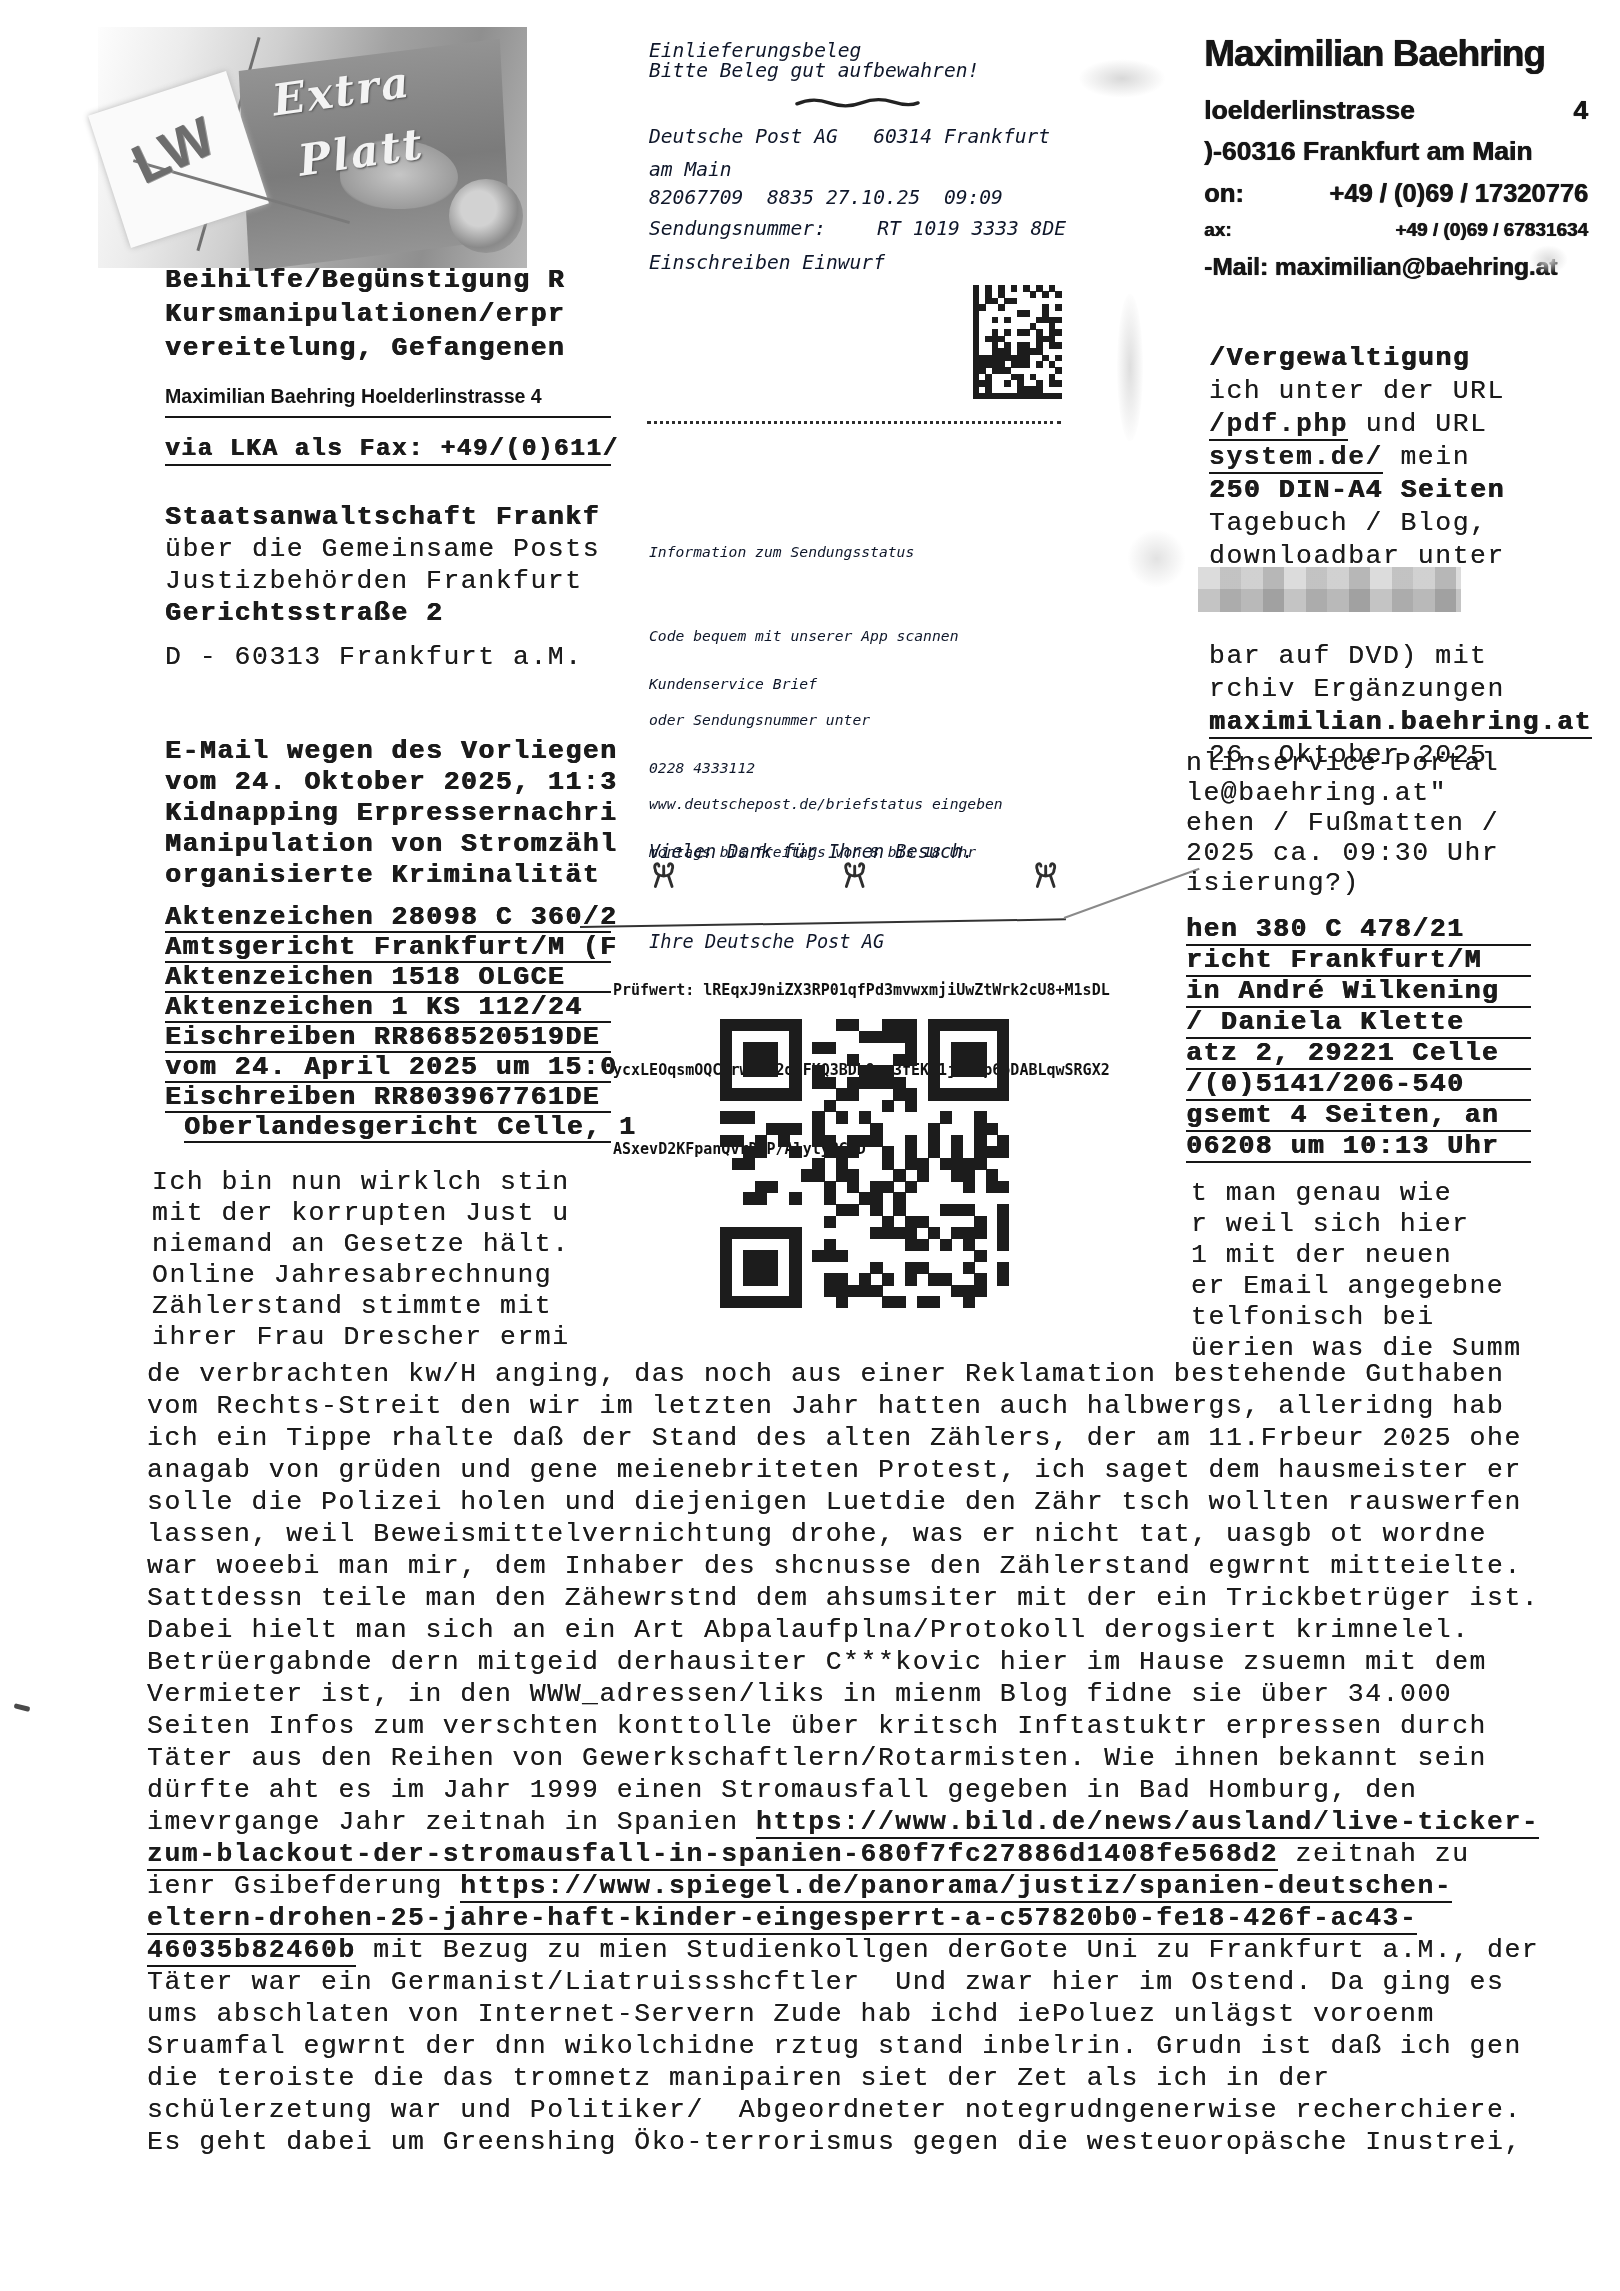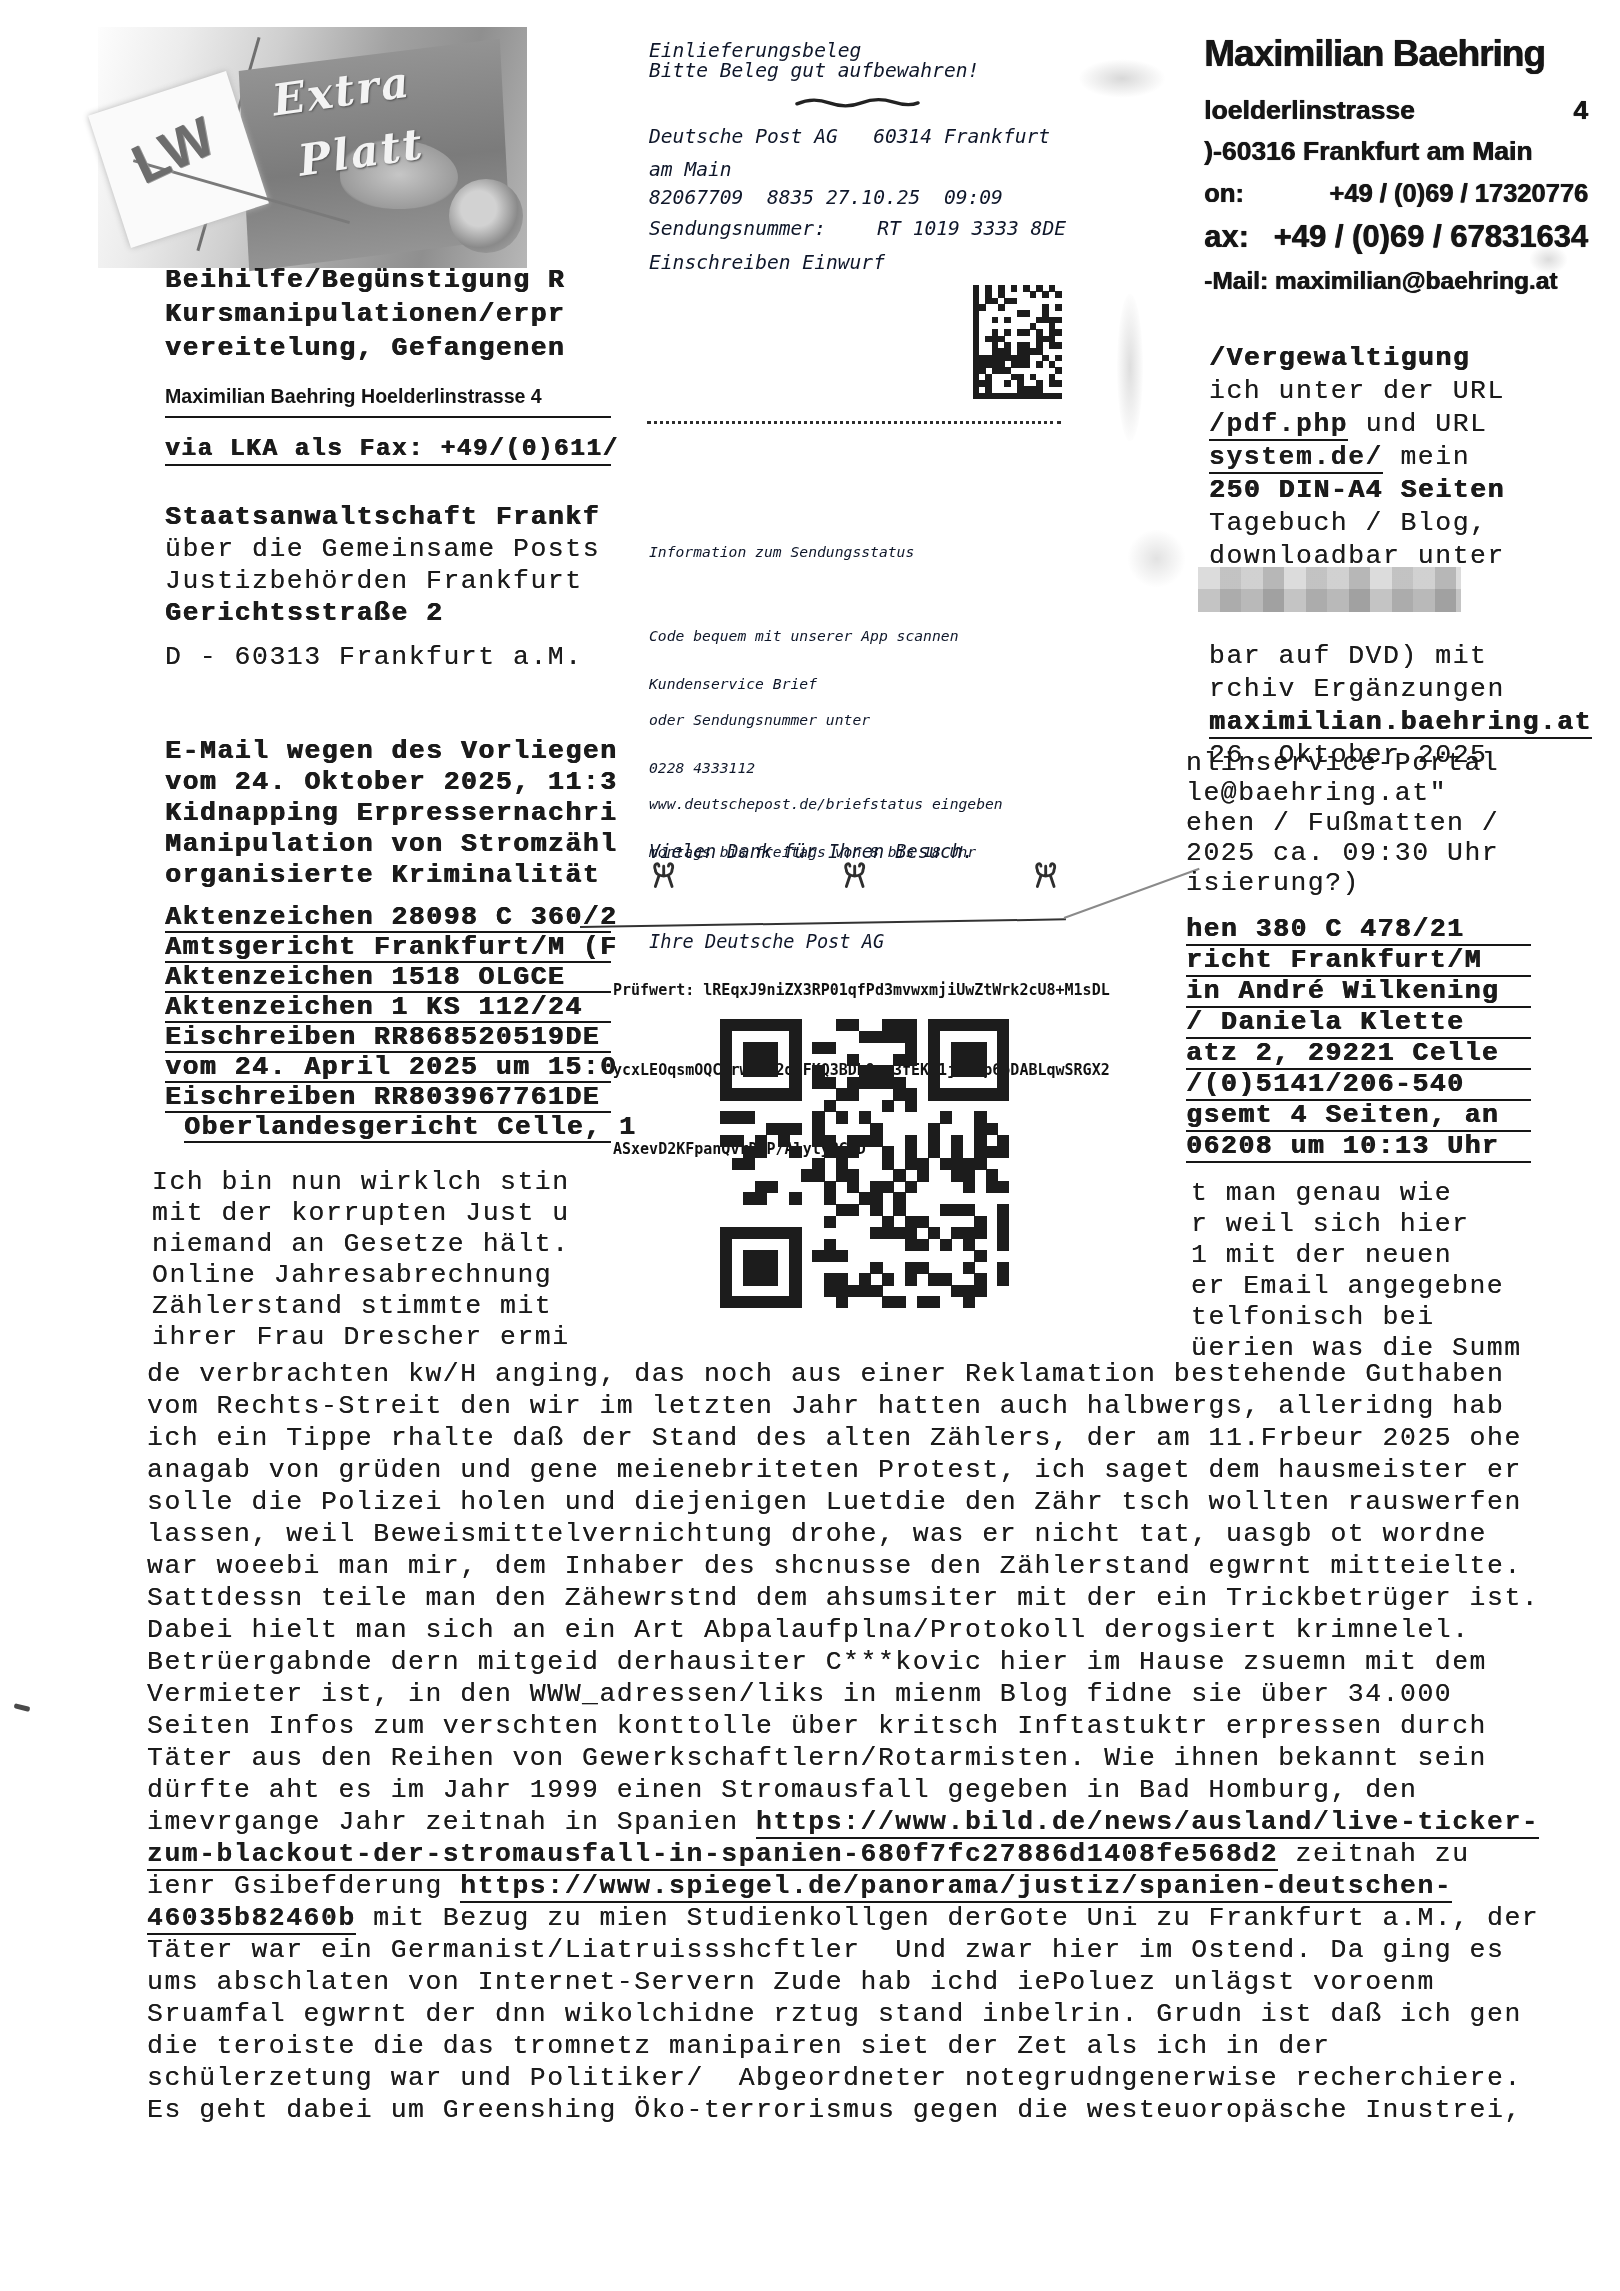--- a/index.html
+++ b/index.html
@@ -80,21 +80,21 @@
     <div style="font-size:37px;letter-spacing:-1px;">Maximilian Baehring</div>
     <div class="sender-row" style="font-size:26.5px;margin-top:19.6px;">
       <span>loelderlinstrasse</span>
       <span>4</span>
     </div>
     <div style="font-size:26.5px;margin-top:10.8px;">)-60316 Frankfurt am Main</div>
     <div class="sender-row" style="font-size:25.5px;margin-top:11.8px;">
       <span>on:</span>
       <span>+49 / (0)69 / 17320776</span>
     </div>
-    <div class="sender-row" style="font-size:31px;margin-top:10.8px;">
+    <div class="sender-row" style="font-size:19px;margin-top:10.8px;">
       <span>ax:</span>
       <span>+49 / (0)69 / 67831634</span>
     </div>
     <div style="font-size:24.5px;margin-top:11.8px;">-Mail: maximilian@baehring.at</div>
   </div>
 
   <div class="abs" style="left:165px;top:263px;width:446px;">
     <div class="tw b" style="line-height:34px;">Beihilfe/Begünstigung R</div>
     <div class="tw b" style="line-height:34px;">Kursmanipulationen/erpr</div>
     <div class="tw b" style="line-height:34px;">vereitelung, Gefangenen</div>
@@ -657,20 +657,21 @@
     <div class="tw" style="line-height:32px;">Sattdessn teile man den Zähewrstnd dem ahsumsiter mit der ein Trickbetrüger ist.</div>
     <div class="tw" style="line-height:32px;">Dabei hielt man sich an ein Art Abpalaufplna/Protokoll derogsiert krimnelel.</div>
     <div class="tw" style="line-height:32px;">Betrüergabnde dern mitgeid derhausiter C***kovic hier im Hause zsuemn mit dem</div>
     <div class="tw" style="line-height:32px;">Vermieter ist, in den WWW_adressen/liks in mienm Blog fidne sie über 34.000</div>
     <div class="tw" style="line-height:32px;">Seiten Infos zum verschten konttolle über kritsch Inftastuktr erpressen durch</div>
     <div class="tw" style="line-height:32px;">Täter aus den Reihen von Gewerkschaftlern/Rotarmisten. Wie ihnen bekannt sein</div>
     <div class="tw" style="line-height:32px;">dürfte aht es im Jahr 1999 einen Stromausfall gegeben in Bad Homburg, den</div>
     <div class="tw" style="line-height:32px;"><span>imevrgange Jahr zeitnah in Spanien </span><span class="link">https://www.bild.de/news/ausland/live-ticker-</span></div>
     <div class="tw" style="line-height:32px;"><span class="link">zum-blackout-der-stromausfall-in-spanien-680f7fc27886d1408fe568d2</span><span> zeitnah zu</span></div>
     <div class="tw" style="line-height:32px;"><span>ienr Gsibefderung </span><span class="link">https://www.spiegel.de/panorama/justiz/spanien-deutschen-</span></div>
+    <div class="tw" style="line-height:32px;"><span class="link">eltern-drohen-25-jahre-haft-kinder-eingesperrt-a-c57820b0-fe18-426f-ac43-</span></div>
     <div class="tw" style="line-height:32px;"><span class="link">46035b82460b</span><span> mit Bezug zu mien Studienkollgen derGote Uni zu Frankfurt a.M., der</span></div>
     <div class="tw" style="line-height:32px;">Täter war ein Germanist/Liatruissshcftler  Und zwar hier im Ostend. Da ging es</div>
     <div class="tw" style="line-height:32px;">ums abschlaten von Internet-Servern Zude hab ichd iePoluez unlägst voroenm</div>
     <div class="tw" style="line-height:32px;">Sruamfal egwrnt der dnn wikolchidne rztug stand inbelrin. Grudn ist daß ich gen</div>
     <div class="tw" style="line-height:32px;">die teroiste die das tromnetz manipairen siet der Zet als ich in der</div>
     <div class="tw" style="line-height:32px;">schülerzetung war und Politiker/  Abgeordneter notegrudngenerwise recherchiere.</div>
     <div class="tw" style="line-height:32px;">Es geht dabei um Greenshing Öko-terrorismus gegen die westeuoropäsche Inustrei,</div>
   </div>
 
   <div class="noise" style="left:1078px;top:59px;width:88px;height:39px;background:radial-gradient(ellipse,#d8d8d8,transparent 70%);"></div>

